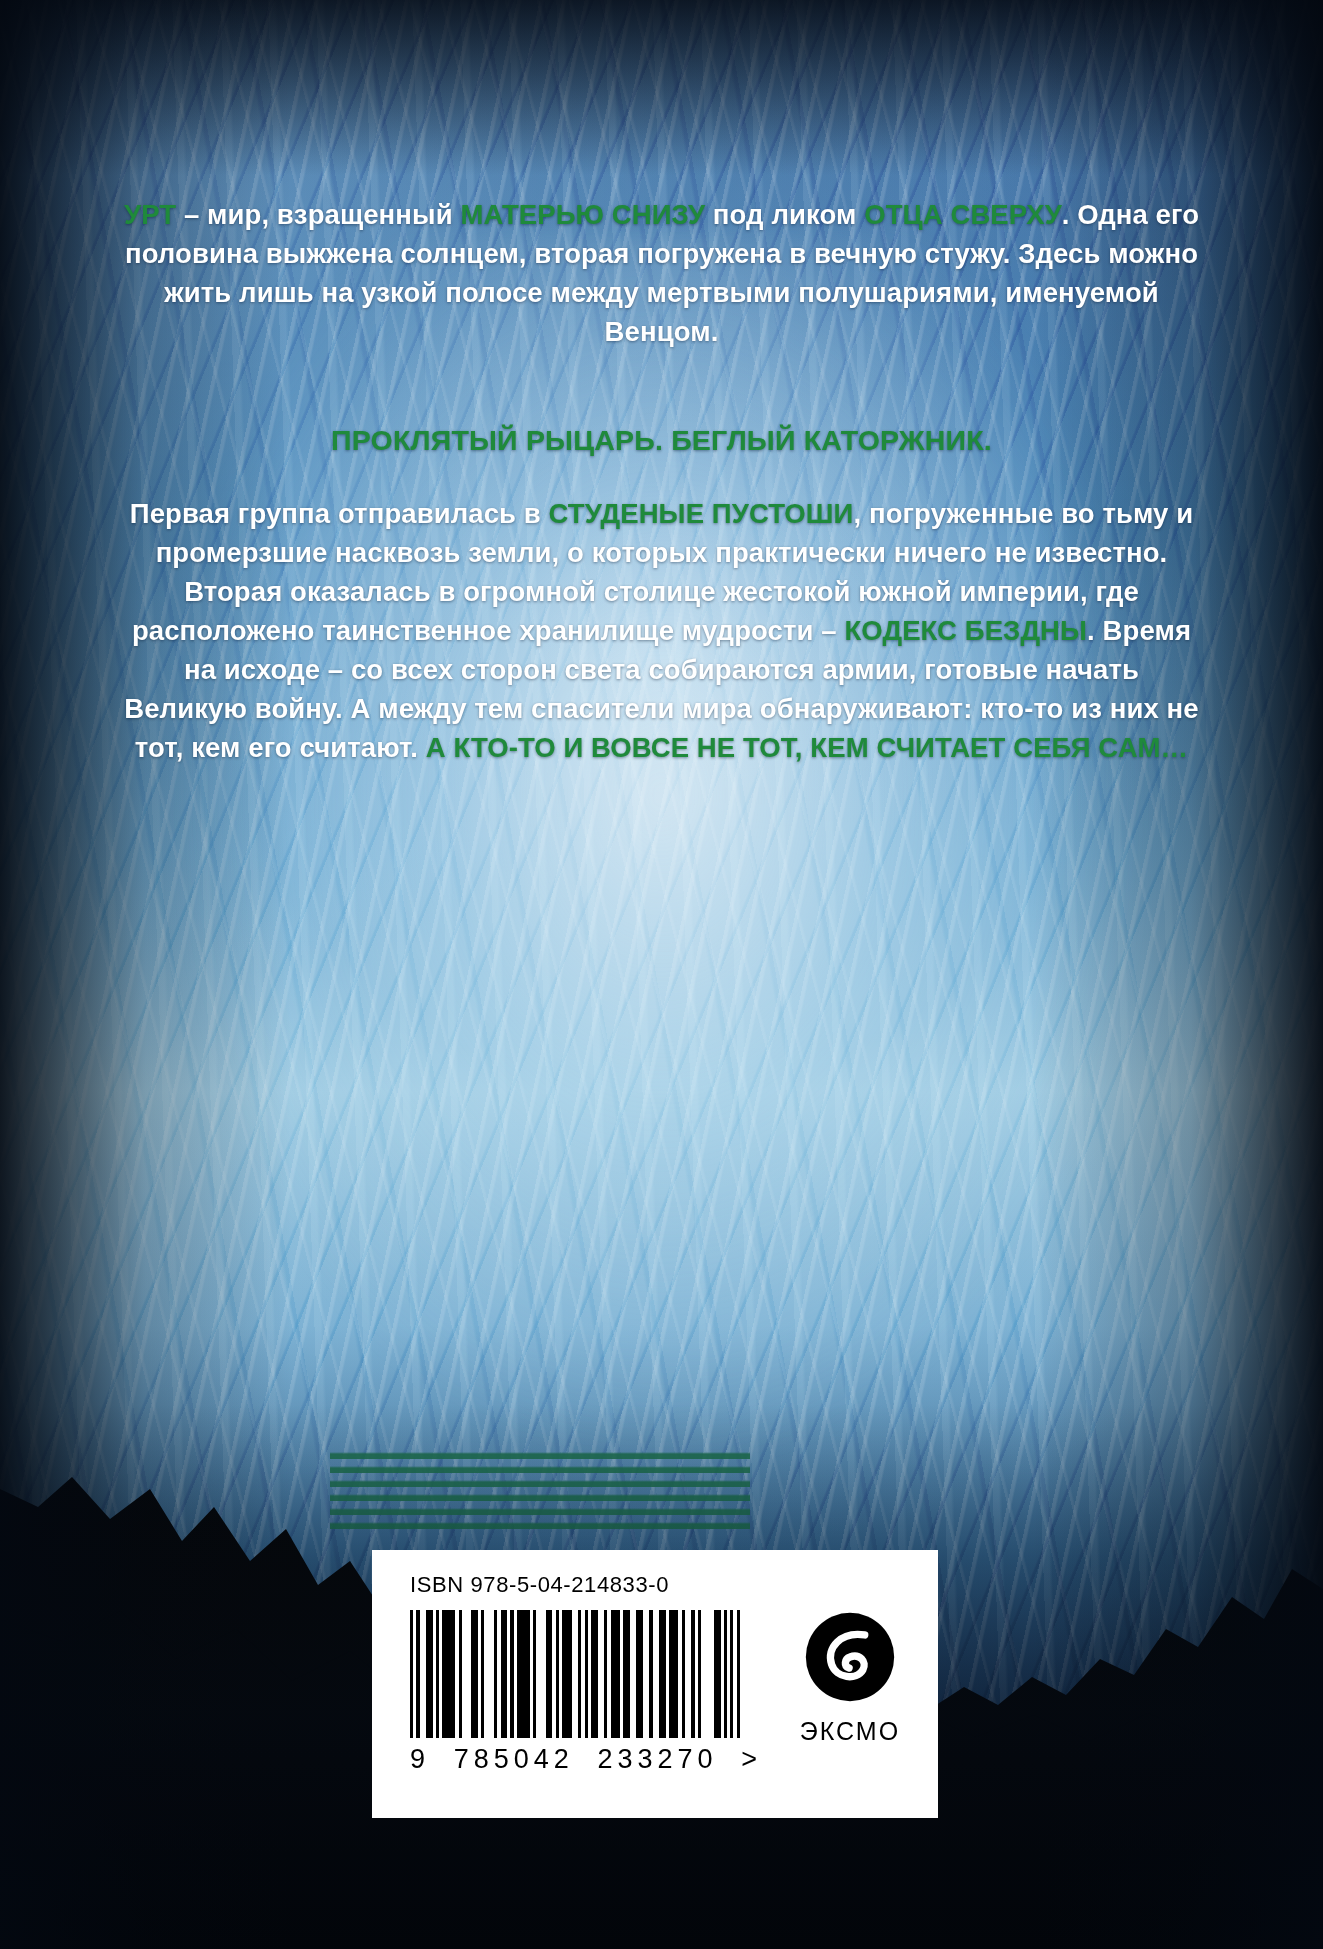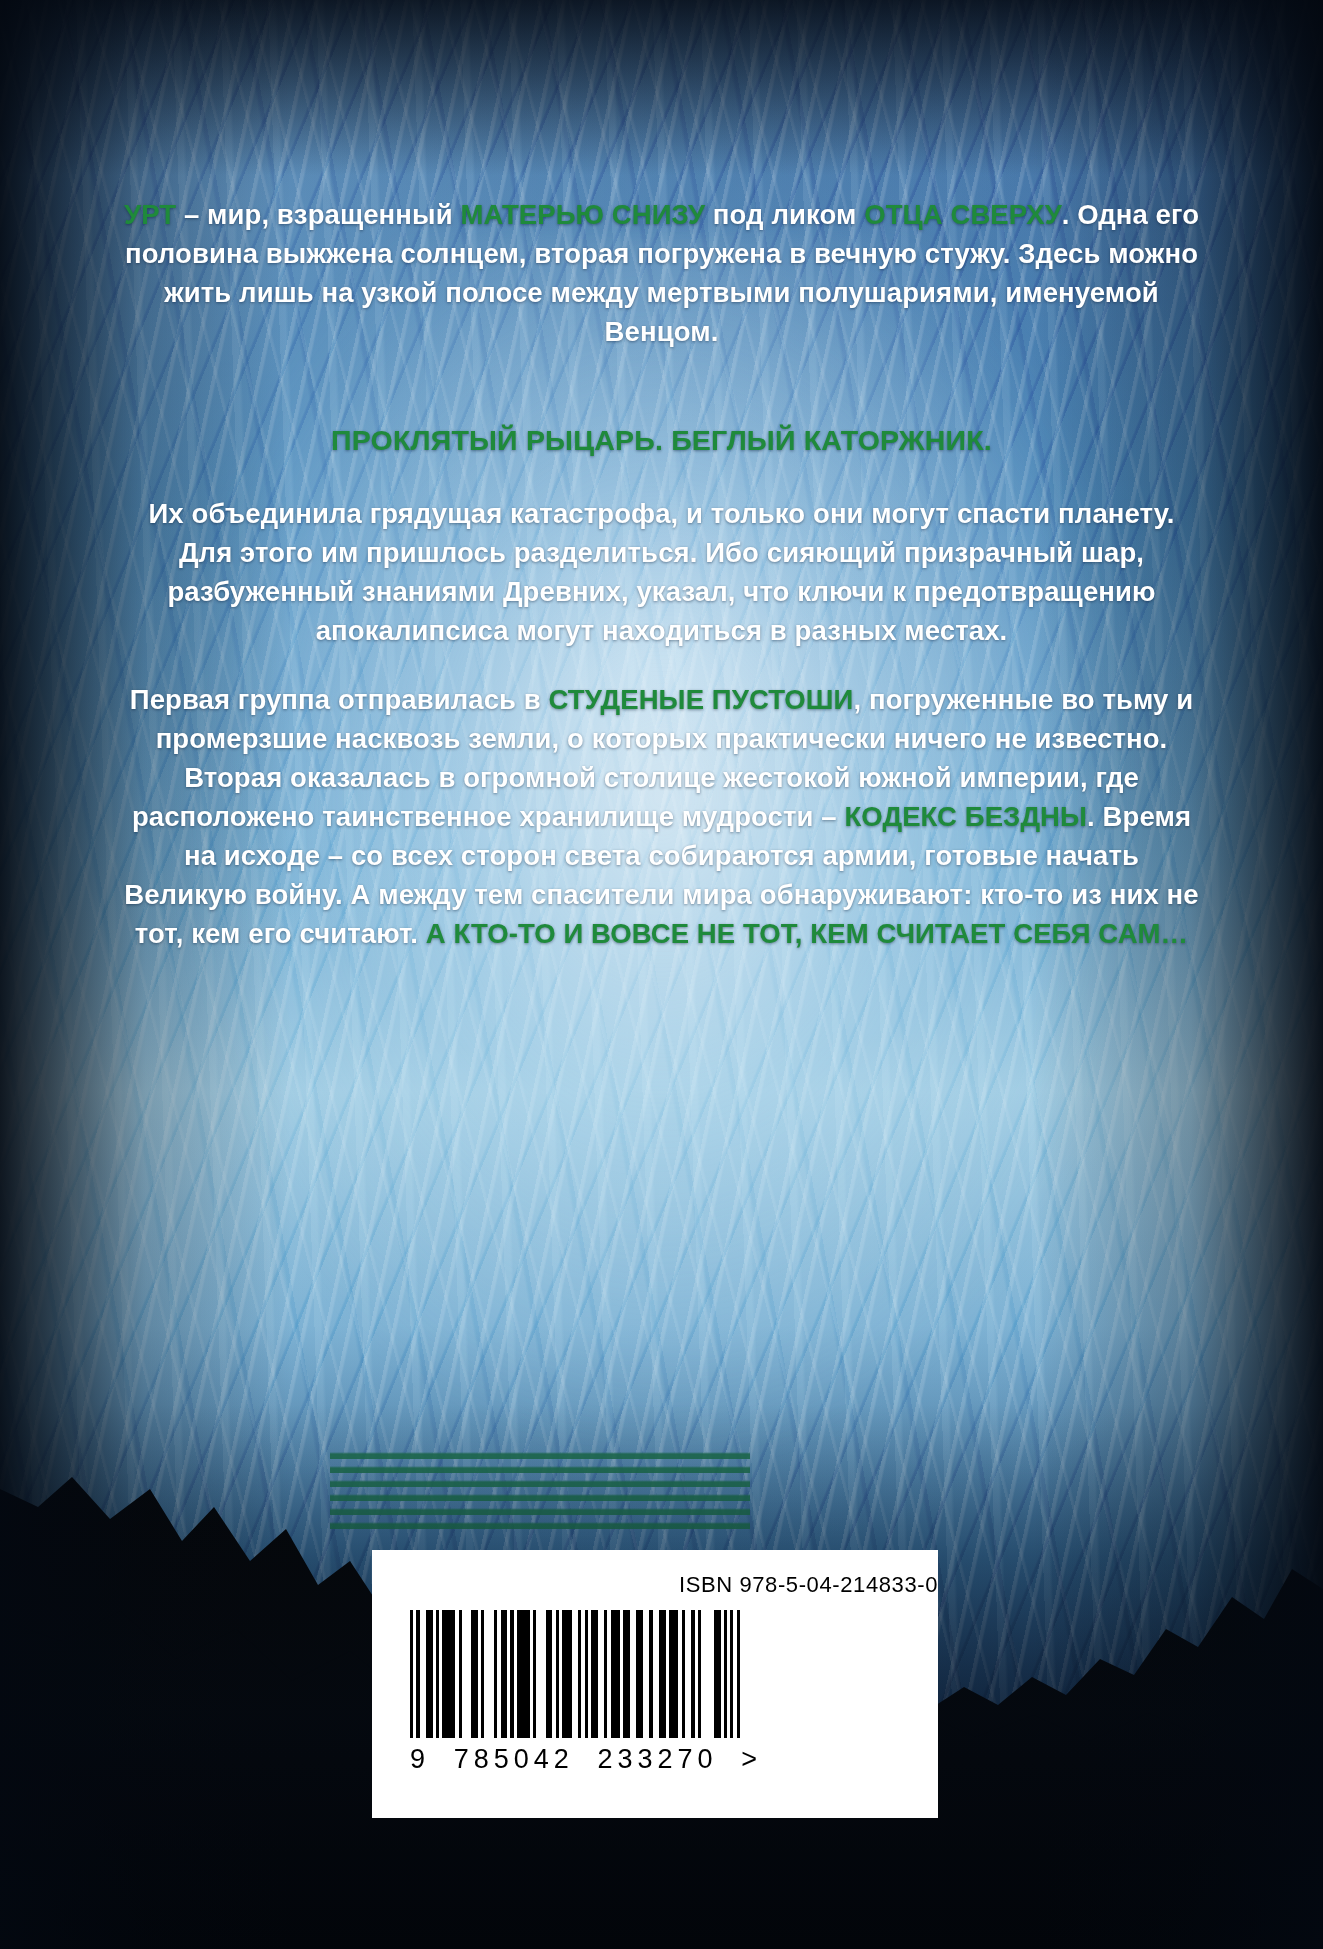--- a/index.html
+++ b/index.html
@@ -126,21 +126,20 @@
   
   .isbn-block {
     position: absolute;
     left: 372px;
     bottom: 131px;
     width: 566px;
     height: 268px;
     background: #ffffff;
     display: flex;
     align-items: stretch;
-    text-align: right;
   }
   .isbn-left {
     flex: 1 1 auto;
     padding: 22px 0 16px 38px;
     display: flex;
     flex-direction: column;
   }
   .isbn-text {
     font-size: 22px;
     color: #000;
@@ -215,21 +214,20 @@
     <p class="p">
       <span class="hl-green">УРТ</span><span> – мир, взращенный </span><span class="hl-green">МАТЕРЬЮ СНИЗУ</span><span> под ликом </span><span class="hl-green">ОТЦА СВЕРХУ</span><span>. Одна его половина выжжена солнцем, вторая погружена в вечную стужу. Здесь можно жить лишь на узкой полосе между мертвыми полушариями, именуемой Венцом.</span>
     </p>
 
 
     <p class="line-green big">
       <br>
       <span>ПРОКЛЯТЫЙ РЫЦАРЬ. БЕГЛЫЙ КАТОРЖНИК.</span>
     </p>
 
-    <p class="p">Их объединила грядущая катастрофа, и только они могут спасти планету. Для этого им пришлось разделиться. Ибо сияющий призрачный шар, разбуженный знаниями Древних, указал, что ключи к предотвращению апокалипсиса могут находиться в разных местах.</p>
 
     <p class="p last">
       <span>Первая группа отправилась в </span><span class="hl-green">СТУДЕНЫЕ ПУСТОШИ</span><span>, погруженные во тьму и промерзшие насквозь земли, о которых практически ничего не известно. Вторая оказалась в огромной столице жестокой южной империи, где расположено таинственное хранилище мудрости – </span><span class="hl-green">КОДЕКС БЕЗДНЫ</span><span>. Время на исходе – со всех сторон света собираются армии, готовые начать Великую войну. А между тем спасители мира обнаруживают: кто-то из них не тот, кем его считают. </span><span class="tail-green">А КТО-ТО И ВОВСЕ НЕ ТОТ, КЕМ СЧИТАЕТ СЕБЯ САМ…</span>
     </p>
 
   </div>
 
   <div class="isbn-block">
     <div class="isbn-left">
       <div class="isbn-text">ISBN 978-5-04-214833-0</div>
@@ -337,15 +335,24 @@
           <i style="width:3.235px;background:transparent"></i>
           <i style="width:3.235px;background:#000"></i>
         </div>
       <div class="barcode-digits">
         <span>9</span>
         <span>785042</span>
         <span>233270</span>
         <span>&gt;</span>
       </div>
     </div>
+    <div class="isbn-right">
+      <div class="eksmo-mark">
+        <svg viewBox="0 0 100 100" width="92" height="92">
+          <circle cx="50" cy="50" r="48" fill="#000"></circle>
+          <path d="M66 26 C40 22, 24 40, 30 58 C35 73, 57 76, 64 64 C69 55, 60 46, 50 50 C44 52, 43 60, 49 62" fill="none" stroke="#fff" stroke-width="8" stroke-linecap="round"></path>
+        </svg>
+      </div>
+      <div class="eksmo-name">ЭКСМО</div>
+    </div>
   </div>
 
 </div>
 
 </body></html>

